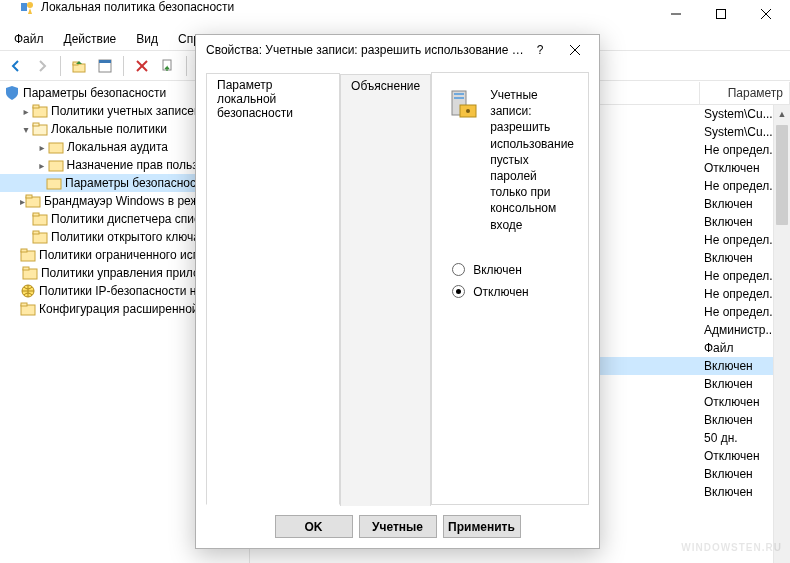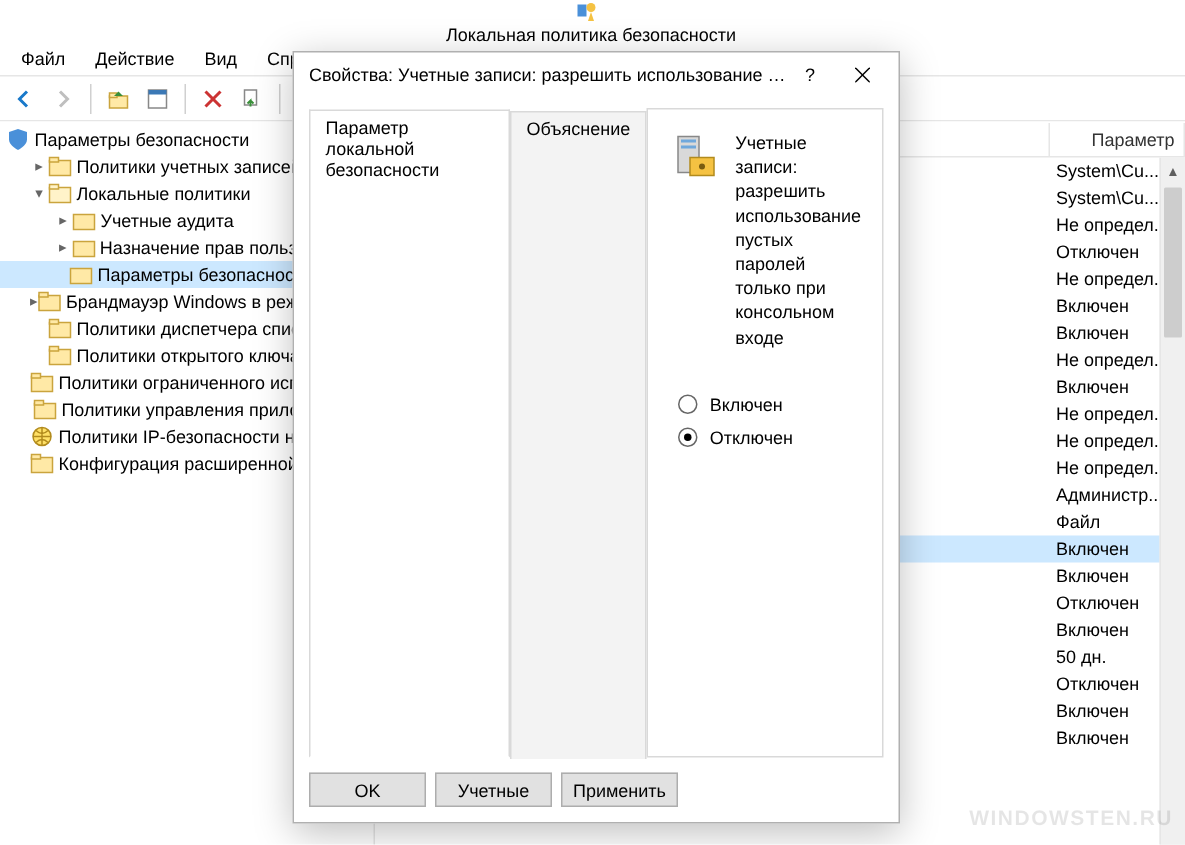--- a/index.html
+++ b/index.html
@@ -1,19 +1,19 @@
 <!DOCTYPE html>
 <html><head>
 <meta charset="utf-8">
 <style>
 * { box-sizing: border-box; margin: 0; padding: 0; font-family: "Segoe UI", Tahoma, sans-serif; font-size: 12px; }
 body { background: #fff; width: 790px; height: 563px; position: relative; overflow: hidden; }
 
 
-.titlebar { display:flex; align-items:center; height:28px; padding:0 2px 0 0;flex-direction:column; }
+.titlebar { display:flex; height:28px; padding:0 2px 0 19px; }
 .titlebar .icon { width:16px; height:16px; margin-right:6px; }
 .titlebar .title { flex:1; color:#000; }
 .win-controls { display:flex; }
 .win-btn { width:45px; height:28px; display:flex; align-items:center; justify-content:center; }
 
 
 .menubar { display:flex; padding:2px 4px; border-bottom:1px solid #e6e6e6; }
 .menu-item { padding:2px 10px; }
 
 
@@ -57,24 +57,24 @@
 .tab { padding:4px 10px; border:1px solid #d9d9d9; border-bottom:none; background:#fff; position:relative;}
 .tab.active { border-bottom:1px solid #fff; z-index:2;}
 .tab:not(.active) { background:#f3f3f3; top:1px;}
 .tab-pane { border:1px solid #d9d9d9; flex:1; padding:14px; margin-top:-1px;}
 .info { display:flex; gap:12px; margin-bottom:30px;justify-content:flex-end;}
 .info .ic { width:32px; height:32px; flex-shrink:0;}
 .info .tx { line-height:1.35; }
 .radio { display:flex; align-items:center; margin:8px 0 8px 6px; gap:8px;}
 .radio .dot { width:13px; height:13px; border:1px solid #666; border-radius:50%; position:relative;}
 .radio.checked .dot::after { content:""; position:absolute; inset:3px; background:#000; border-radius:50%;}
-.dlg-buttons { display:flex; justify-content:flex-start; gap:6px; padding:10px;}
+.dlg-buttons { display:flex; justify-content:center; gap:6px; padding:10px;font-weight:bold;}
 .dlg-btn { min-width:78px; height:23px; border:1px solid #adadad; background:#e1e1e1; display:flex; align-items:center; justify-content:center;}
 
-.watermark { position:absolute; right:8px; bottom:10px; font-size:14px; letter-spacing:1px; color:rgba(0,0,0,.10); pointer-events:none; font-weight:600;}
+.watermark { position:absolute; right:8px; bottom:10px; font-size:10px; letter-spacing:1px; color:rgba(0,0,0,.10); pointer-events:none; font-weight:600;}
 </style>
 </head>
 <body>
 
 <div class="titlebar">
   <span class="icon">
     <svg viewBox="0 0 16 16">
         <rect x="2" y="3" width="6" height="8" fill="#4a90d9"></rect>
         <circle cx="11" cy="5" r="3" fill="#f5c242"></circle>
         <path d="M11 8 L9 14 L13 14 Z" fill="#f5c242"></path>
@@ -177,21 +177,21 @@
             <rect x="1" y="4" width="14" height="10" fill="#fff3c9" stroke="#caa43d"></rect>
             <rect x="1" y="2" width="6" height="3" fill="#fff3c9" stroke="#caa43d"></rect>
           </svg></span>
         <span>Локальные политики</span>
       </div>
     <div class="tree-row indent2">
         <span class="arrow">▸</span>
         <span class="tree-icon"><svg viewBox="0 0 16 16">
             <rect x="1" y="4" width="14" height="10" fill="#ffe9a6" stroke="#caa43d"></rect>
           </svg></span>
-        <span>Учетные аудита</span>
+        <span>Локальная аудита</span>
       </div>
     <div class="tree-row indent2">
         <span class="arrow">▸</span>
         <span class="tree-icon"><svg viewBox="0 0 16 16">
             <rect x="1" y="4" width="14" height="10" fill="#ffe9a6" stroke="#caa43d"></rect>
           </svg></span>
         <span>Назначение прав пользователей</span>
       </div>
     <div class="tree-row indent25 sel">
         <span class="tree-icon"><svg viewBox="0 0 16 16">

